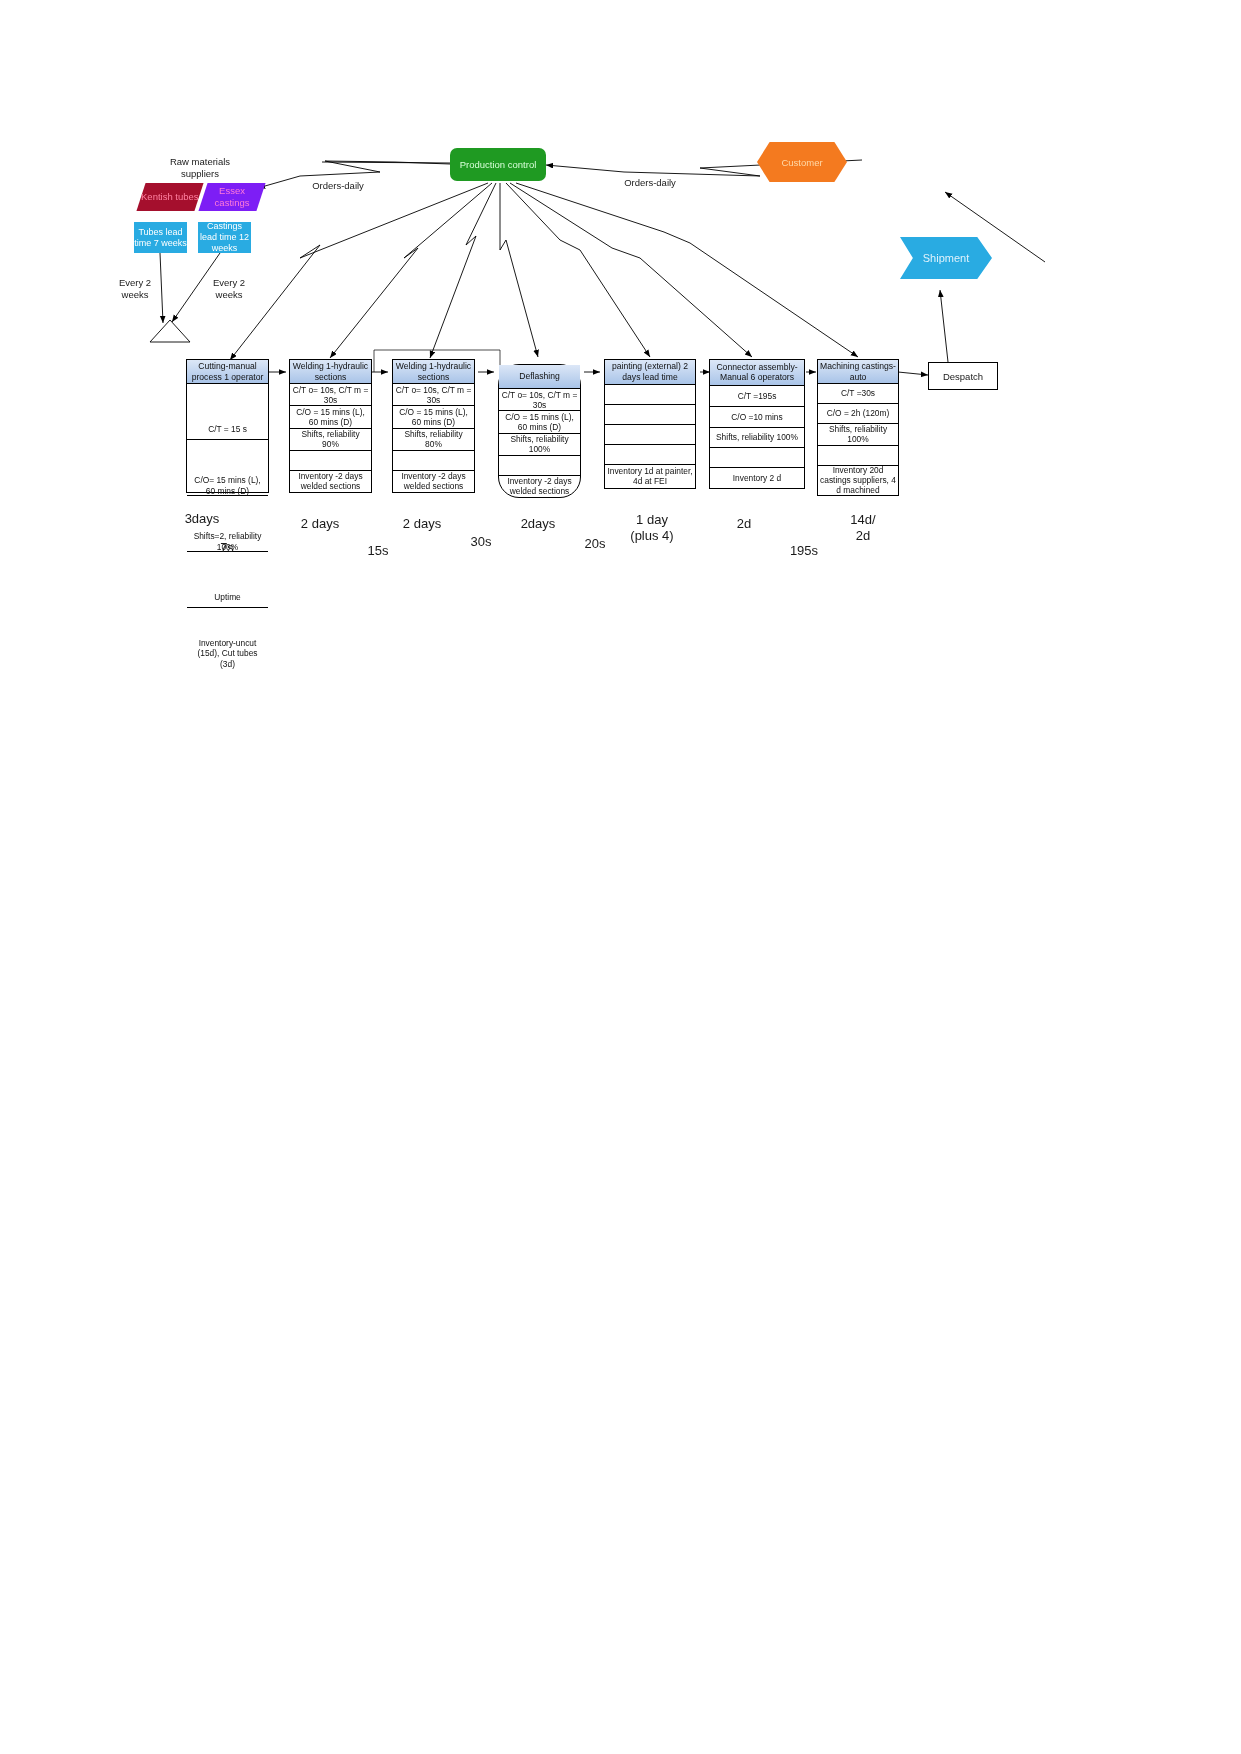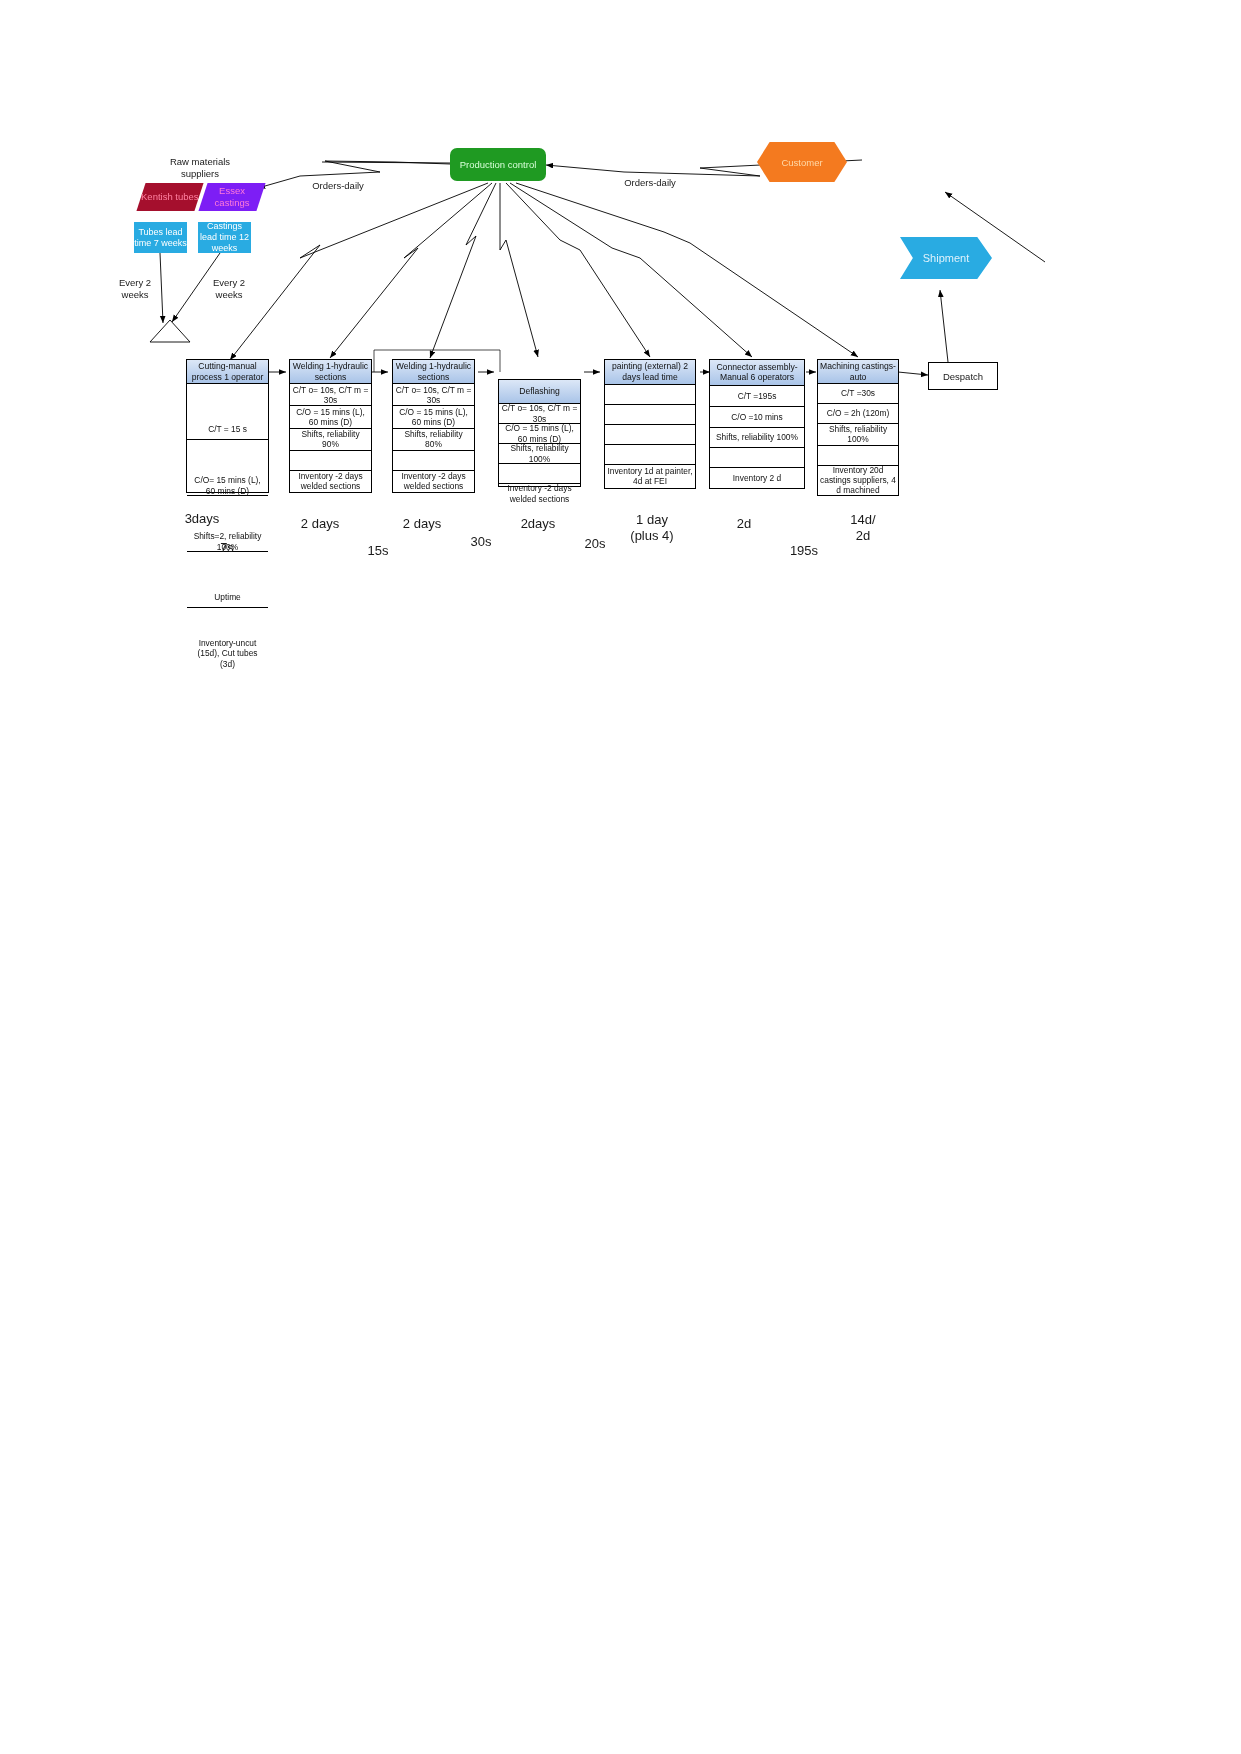--- a/index.html
+++ b/index.html
@@ -166,21 +166,21 @@
 
   <div class="pbox" style="left:392px;top:359px;width:83px;height:134px;">
     <div class="phead">Welding 1-hydraulic sections</div>
     <div class="prow">C/T o= 10s, C/T m = 30s</div>
     <div class="prow">C/O = 15 mins (L), 60 mins (D)</div>
     <div class="prow">Shifts, reliability 80%</div>
     <div class="prow empty"></div>
     <div class="prow">Inventory -2 days welded sections</div>
   </div>
 
-  <div class="pbox" style="left:498px;top:379px;width:83px;height:108px;">
+  <div class="pbox" style="left:498px;top:364px;width:83px;height:134px;border-radius:21px;">
     <div class="phead">Deflashing</div>
     <div class="prow">C/T o= 10s, C/T m = 30s</div>
     <div class="prow">C/O = 15 mins (L), 60 mins (D)</div>
     <div class="prow">Shifts, reliability 100%</div>
     <div class="prow empty"></div>
     <div class="prow">Inventory -2 days welded sections</div>
   </div>
 
   <div class="pbox" style="left:604px;top:359px;width:92px;height:130px;">
     <div class="phead">painting (external) 2 days lead time</div>

